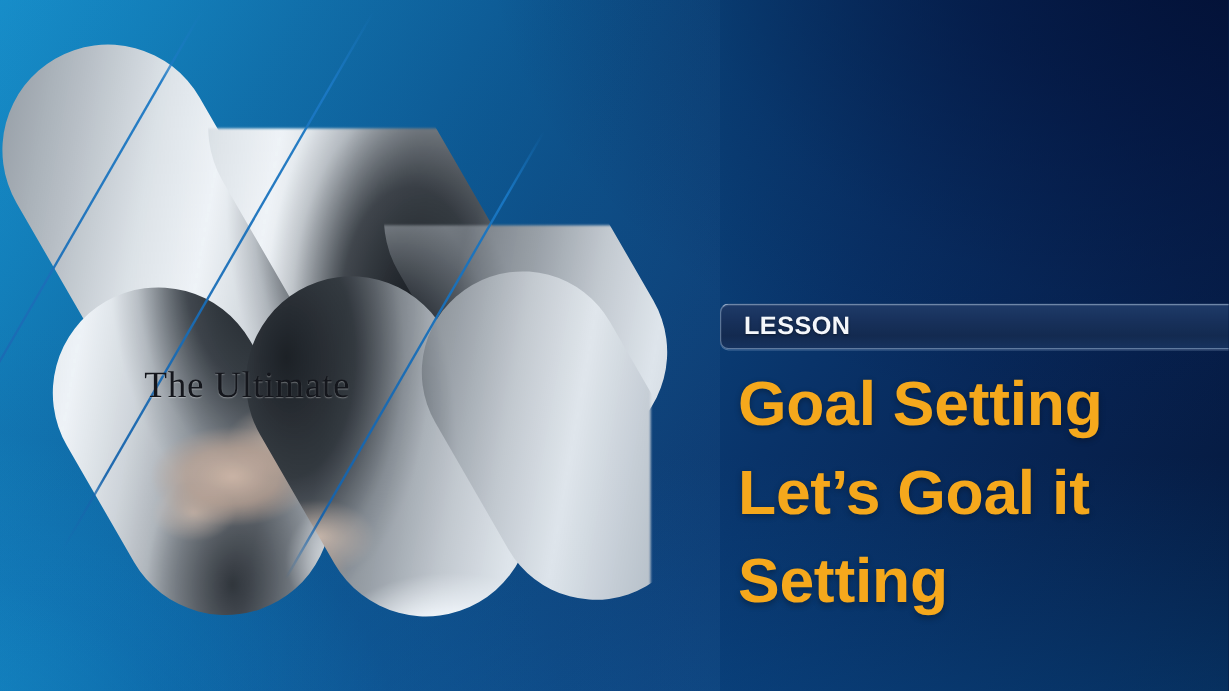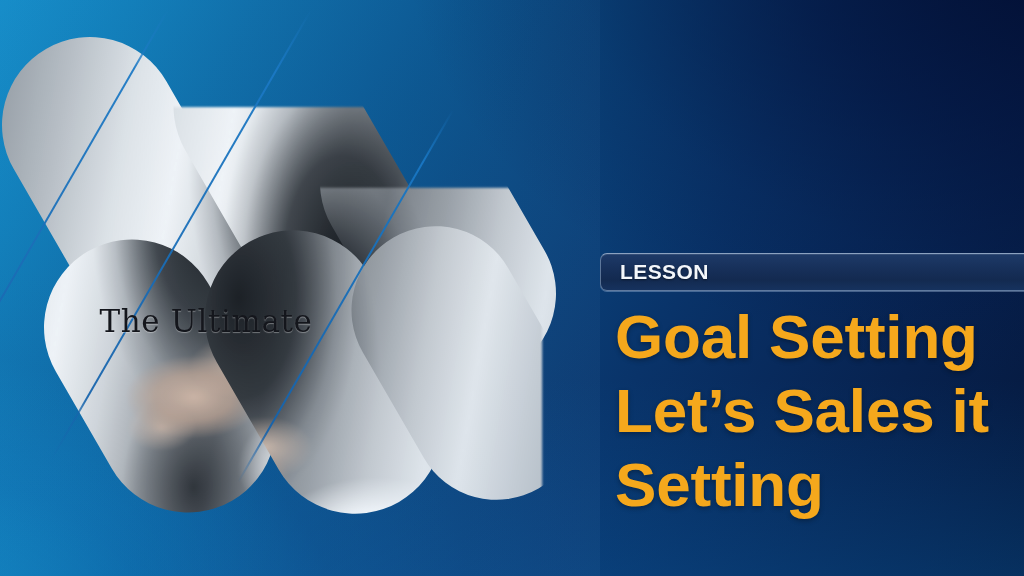--- a/index.html
+++ b/index.html
@@ -137,21 +137,21 @@
     width:300px;
     text-align:center;
     color:#14161c;
     font-family:"DejaVu Serif", serif;
     font-size:31px;
     font-weight:400;
     line-height:1.36;
     letter-spacing:.6px;
     text-shadow:0 1px 1px rgba(255,255,255,.35);
   }
-  #wordmark .wm-line{display:block;white-space:nowrap;}
+  #wordmark .wm-line{display:block;white-space:nowrap;font-family:Liberation Serif, serif;}
   #wordmark .wm-line.l2{letter-spacing:1.6px;}
 
   
   #lesson-badge{
     position:absolute;
     left:600px; top:253px;
     width:432px; height:38px;
     box-sizing:border-box;
     border-radius:7px;
     background:linear-gradient(180deg, #1e3a68 0%, #17305a 40%, #132a50 72%, #16325e 100%);
@@ -170,21 +170,21 @@
   }
 
   #title-block{
     position:absolute;
     left:615px; top:300px;
     width:400px;
   }
   #title-block .tline{
     display:block;
     color:#f5a81c;
-    font-size:62px;
+    font-size:52px;
     font-weight:bold;
     line-height:74px;
     letter-spacing:-.2px;
     white-space:nowrap;
     text-shadow:0 2px 5px rgba(0,0,0,.30);
   }
 </style>
 </head>
 <body>
 
@@ -225,17 +225,17 @@
   <div id="wordmark">
     <span class="wm-line l1">The Ultimate</span>
   </div>
 
   <div id="lesson-badge">
     <span class="lbl">LESSON</span>
   </div>
 
   <div id="title-block">
     <span class="tline">Goal Setting</span>
-    <span class="tline">Let’s Sales it</span>
+    <span class="tline">Let’s Goal it</span>
     <span class="tline">Setting</span>
   </div>
 
 </div>
 
 </body></html>

